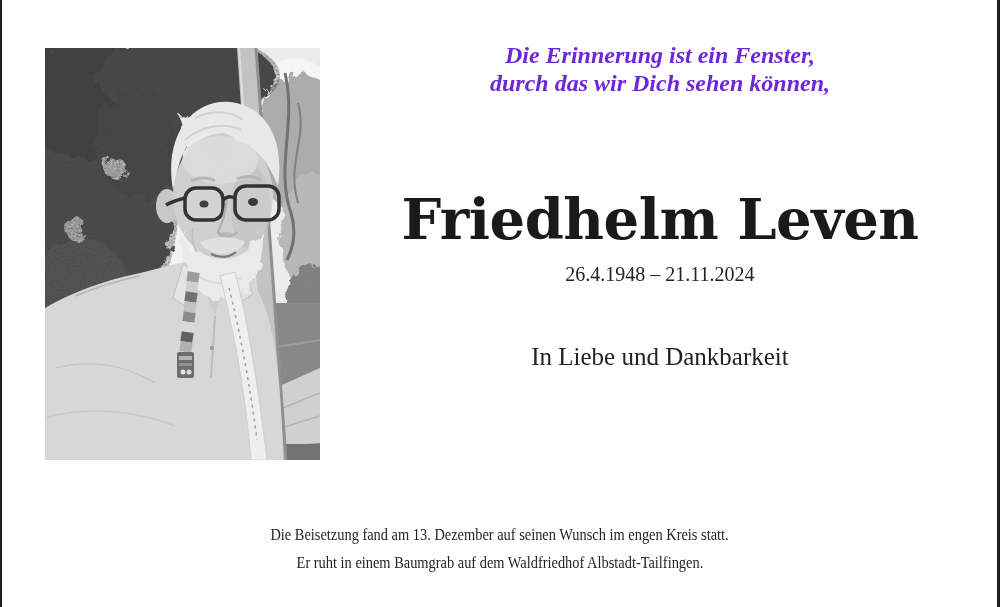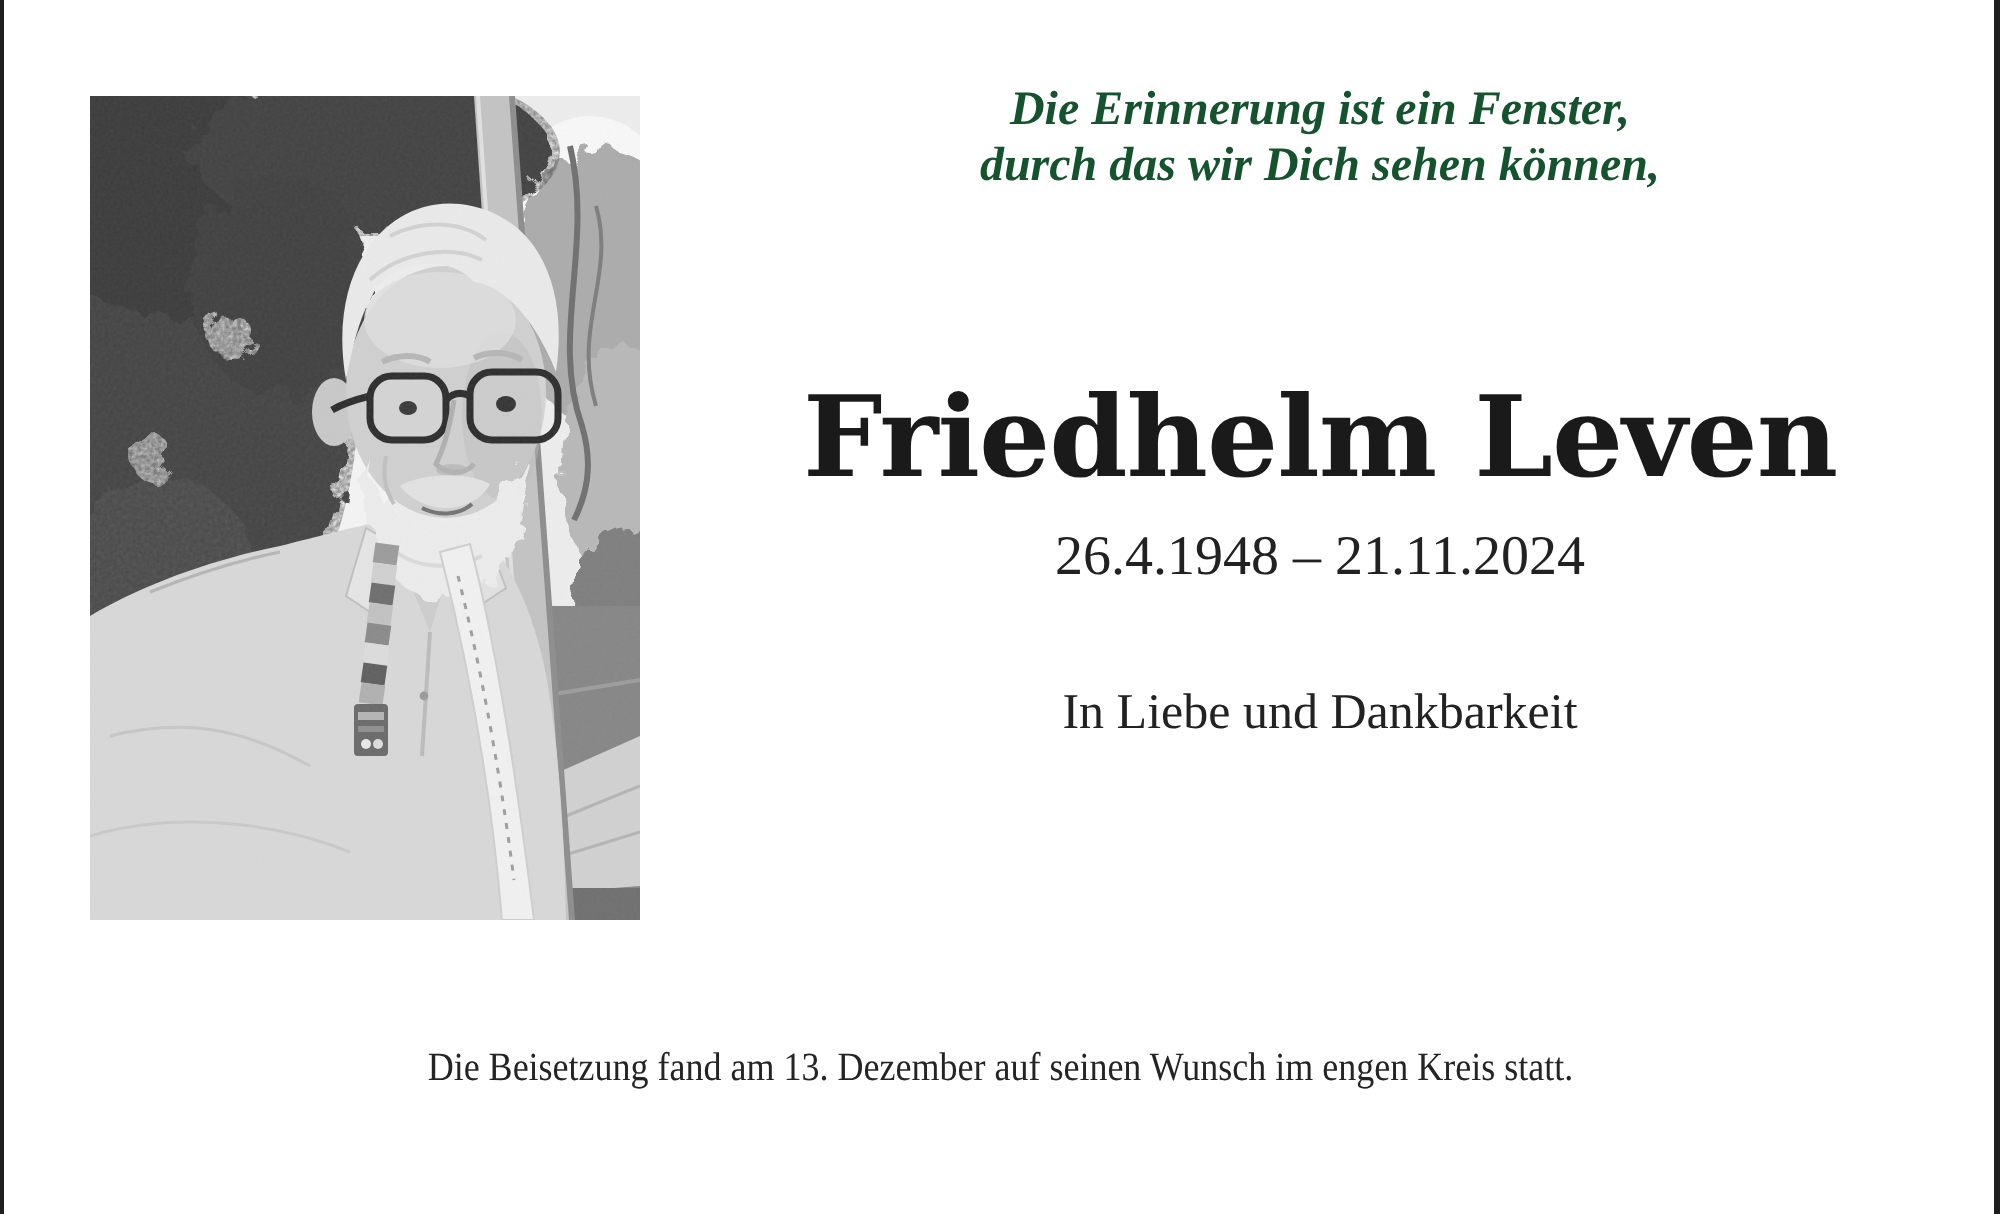--- a/index.html
+++ b/index.html
@@ -20,30 +20,30 @@
     position: absolute; left: 45px; top: 48px;
     width: 275px; height: 412px; overflow: hidden;
   }
   .photo-frame svg { display: block; width: 275px; height: 412px; }
 
   .right-col {
     position: absolute; left: 350px; width: 620px;
     text-align: center;
   }
   .quote-block { top: 42px; font-style: italic; font-weight: bold;
-    font-size: 24px; line-height: 27.5px; color: #14532d; }
+    font-size: 24px; line-height: 27.5px; color: #6d28d9; }
   .name-block { top: 186px; font-family: "DejaVu Serif", serif;
     font-weight: bold; font-size: 56px; line-height: 1.2;
     letter-spacing: -0.5px; color: #1a1a1a; text-align: center; }
-  .dates-block { top: 262px; font-size: 28px; line-height: 1.2; color: #222; }
+  .dates-block { top: 262px; font-size: 20px; line-height: 1.2; color: #222; }
   .family-block { top: 340px; font-size: 25px; line-height: 34px; color: #222; }
 
   .funeral-block {
     position: absolute; left: 0; top: 521px; width: 1000px;
-    text-align: center; font-size: 20px; line-height: 27.5px; color: #242424;
+    text-align: center; font-size: 16px; line-height: 27.5px; color: #242424;
   }
   .funeral-block .condensed {
     display: inline-block;
     transform: scaleX(0.9);
     transform-origin: 50% 50%;
     white-space: nowrap;
   }
 </style>
 </head>
 <body>
@@ -187,13 +187,14 @@
 <div class="right-col name-block">Friedhelm Leven</div>
 
 <div class="right-col dates-block">26.4.1948 – 21.11.2024</div>
 
 <div class="right-col family-block">
   <div>In Liebe und Dankbarkeit</div>
 </div>
 
 <div class="funeral-block">
   <div><span class="condensed">Die Beisetzung fand am 13. Dezember auf seinen Wunsch im engen Kreis statt.</span></div>
+  <div><span class="condensed">Er ruht in einem Baumgrab auf dem Waldfriedhof Albstadt-Tailfingen.</span></div>
 </div>
 
 </body></html>

